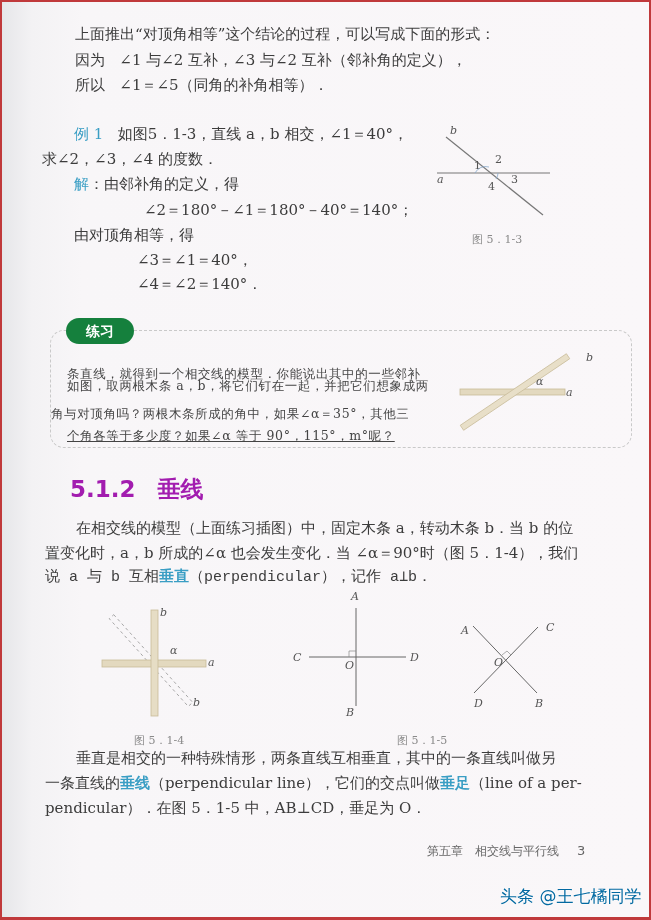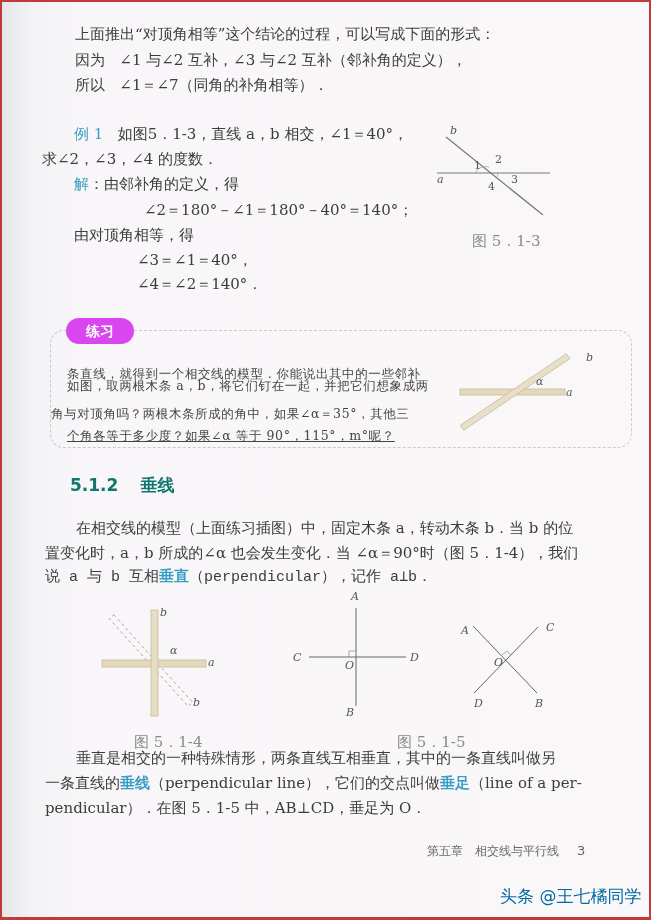--- a/index.html
+++ b/index.html
@@ -14,56 +14,56 @@
       position: absolute; left: 0; top: 0; width: 651px; height: 920px;
       border: 2px solid #c0393b;
       border-bottom-width: 3px;
     }
     .page {
       position: absolute; left: 2px; top: 2px; width: 647px; height: 915px;
       background: linear-gradient(to right, #e6e6e9 0px, #f3f2f4 30px, #f8f6f8 80px, #faf7f9 100%);
     }
     .t { position: absolute; font-size: 15px; line-height: 20px; white-space: nowrap; color: #3c3c3c; }
     .blue { color: #3a9ec4; }
-    .cap { position: absolute; font-size: 15px; color: #8a8a8a; white-space: nowrap; }
+    .cap { position: absolute; font-size: 11px; color: #8a8a8a; white-space: nowrap; }
     .lbl { position: absolute; font-size: 11px; font-style: italic; color: #555; }
     svg { position: absolute; overflow: visible; }
     .practice-box {
       position: absolute; left: 50px; top: 330px; width: 582px; height: 118px;
       border: 1.5px dashed #c9c9c9; border-radius: 14px;
     }
     .badge {
       position: absolute; left: 66px; top: 318px; width: 68px; height: 26px;
-      background: #d946ef; border-radius: 13px; color: #fff;
+      background: #15803d; border-radius: 13px; color: #fff;
       font-family: "DejaVu Sans", "Liberation Sans", sans-serif; font-weight: bold;
       font-size: 14px; line-height: 26px; text-align: center;
     }
     .pt { position: absolute; font-size: 12.5px; line-height: 20px; color: #444; white-space: nowrap; letter-spacing: 0.6px; }
     .sect {
-      position: absolute; left: 70px; top: 474px; font-size: 17px; font-weight: bold;
-      font-family: "DejaVu Sans", "Liberation Sans", sans-serif; color: #0f766e;
+      position: absolute; left: 70px; top: 474px; font-size: 23px; font-weight: bold;
+      font-family: "DejaVu Sans", "Liberation Sans", sans-serif; color: #a21caf;
     }
     .sect .sp { display: inline-block; width: 22px; }
     .footer { position: absolute; left: 427px; top: 843px; font-size: 12px; color: #666; white-space: nowrap; }
     .footer .pn { font-family: "DejaVu Sans", "Liberation Sans", sans-serif; margin-left: 18px; font-size: 13px; }
     .wm {
       position: absolute; left: 500px; top: 885px; font-size: 17px; color: #0369a1;
       font-family: "DejaVu Sans", "Liberation Sans", sans-serif; white-space: nowrap;
       text-shadow: 0 0 2px #fff, 0 0 2px #fff;
     }
   </style>
 </head>
 <body>
 
 <div class="frame"></div>
 <div class="page"></div>
 
 <div class="t" style="left:75px;top:24px;">上面推出“对顶角相等”这个结论的过程，可以写成下面的形式：</div>
 <div class="t" style="left:75px;top:50px;"><span>因为</span>&nbsp;&nbsp;&nbsp;<span>∠1 与∠2 互补，∠3 与∠2 互补（邻补角的定义），</span></div>
-<div class="t" style="left:75px;top:75px;"><span>所以</span>&nbsp;&nbsp;&nbsp;<span>∠1＝∠7（同角的补角相等）．</span></div>
+<div class="t" style="left:75px;top:75px;"><span>所以</span>&nbsp;&nbsp;&nbsp;<span>∠1＝∠5（同角的补角相等）．</span></div>
 
 <div class="t" style="left:74px;top:124px;"><span class="blue" style="font-weight:normal;">例 1</span>&nbsp;&nbsp;&nbsp;<span>如图5．1-3，直线 a，b 相交，∠1＝40°，</span></div>
 <div class="t" style="left:42px;top:149px;">求∠2，∠3，∠4 的度数．</div>
 <div class="t" style="left:74px;top:174px;"><span class="blue">解</span><span>：由邻补角的定义，得</span></div>
 <div class="t" style="left:144px;top:200px;text-align:right;">∠2＝180°－∠1＝180°－40°＝140°；</div>
 <div class="t" style="left:74px;top:225px;">由对顶角相等，得</div>
 <div class="t" style="left:137px;top:250px;">∠3＝∠1＝40°，</div>
 <div class="t" style="left:137px;top:274px;">∠4＝∠2＝140°．</div>
 
 <svg style="left:430px;top:125px;" width="130" height="95">

